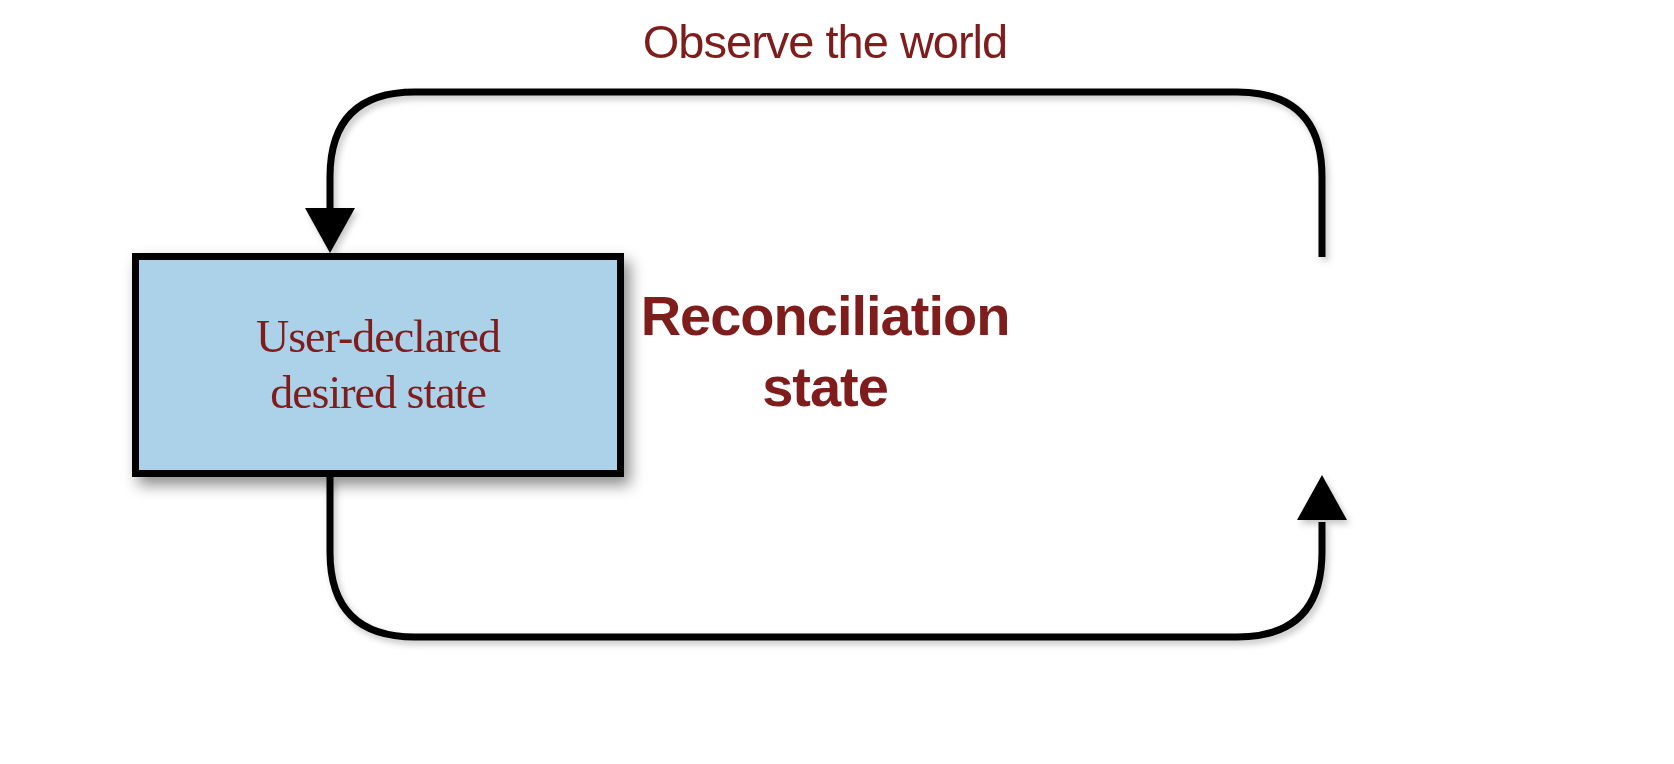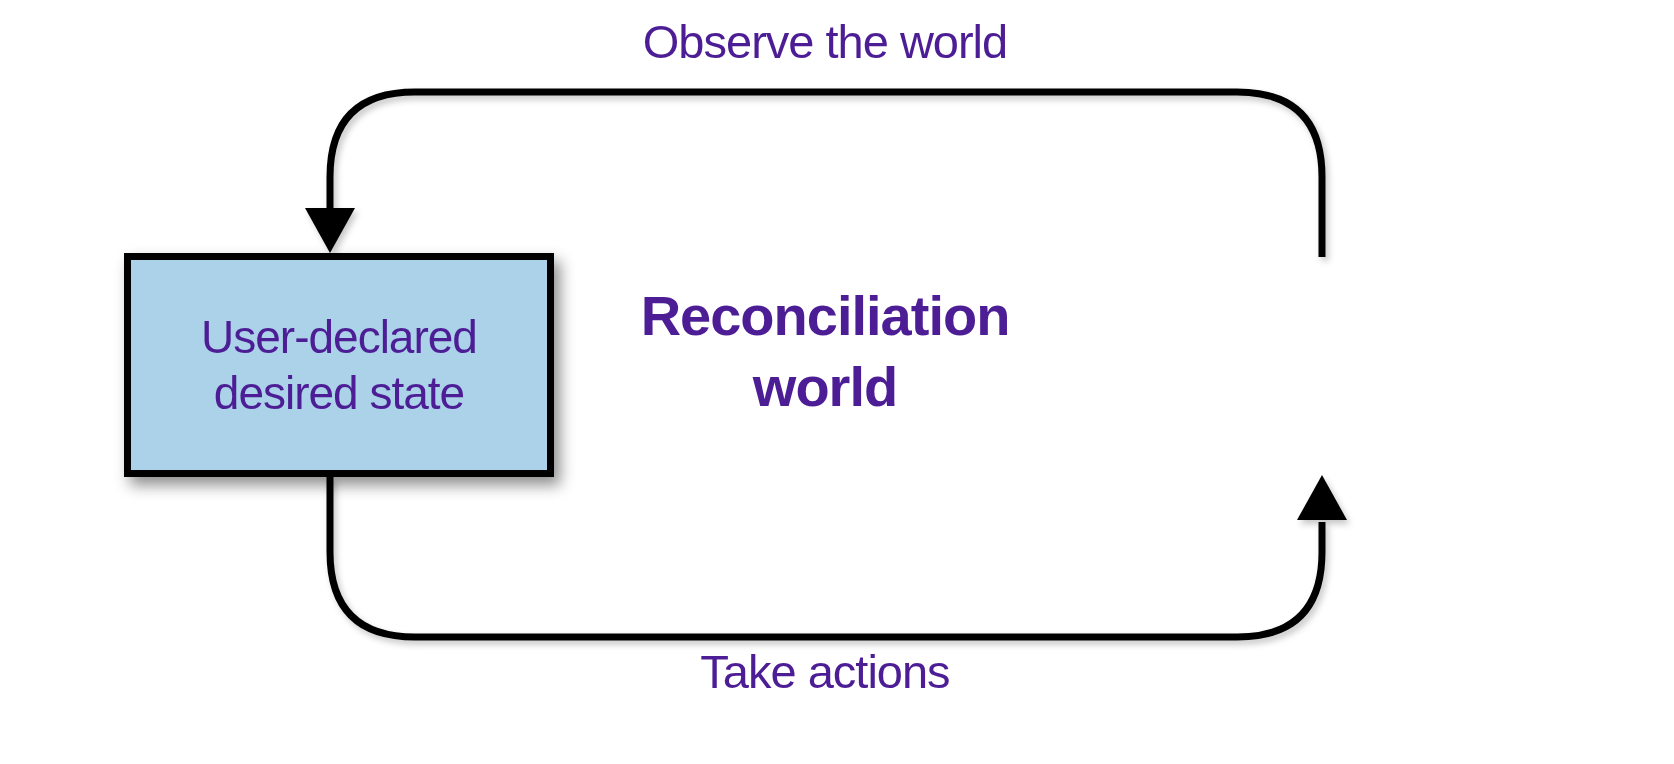--- a/index.html
+++ b/index.html
@@ -7,21 +7,21 @@
     padding: 0;
     background: #ffffff;
   }
   .canvas {
     position: relative;
     width: 1674px;
     height: 764px;
     background: #ffffff;
     overflow: hidden;
     font-family: "Liberation Sans", sans-serif;
-    color: #4c1d95;
+    color: #7f1d1d;
   }
   .arrows-svg {
     position: absolute;
     left: 0;
     top: 0;
     width: 1674px;
     height: 764px;
     filter: drop-shadow(3px 4px 3px rgba(0,0,0,0.22));
   }
   .arrows-svg path {
@@ -38,24 +38,25 @@
     box-sizing: border-box;
     background: #abd2e8;
     border: 7px solid #000000;
     box-shadow: 6px 8px 14px rgba(0,0,0,0.45);
     display: flex;
     align-items: center;
     justify-content: center;
     text-align: center;
   }
   .node-box-left {
-    left: 124px;
+    left: 132px;
     top: 253px;
-    width: 430px;
+    width: 492px;
     height: 224px;
+    font-family: Liberation Serif, serif;
   }
   .node-box-right {
     left: 1113px;
     top: 257px;
     width: 417px;
     height: 218px;
   }
   .node-label {
     font-size: 46px;
     line-height: 1.22;
@@ -103,18 +104,17 @@
   </svg>
 
   <div class="edge-label edge-label-top">Observe the world</div>
 
   <div class="node-box node-box-left">
     <div class="node-label">User-declared
 desired state</div>
   </div>
 
   <div class="center-label">Reconciliation
-world</div>
+state</div>
 
 
-  <div class="edge-label edge-label-bottom">Take actions</div>
 
 </div>
 
 </body></html>

